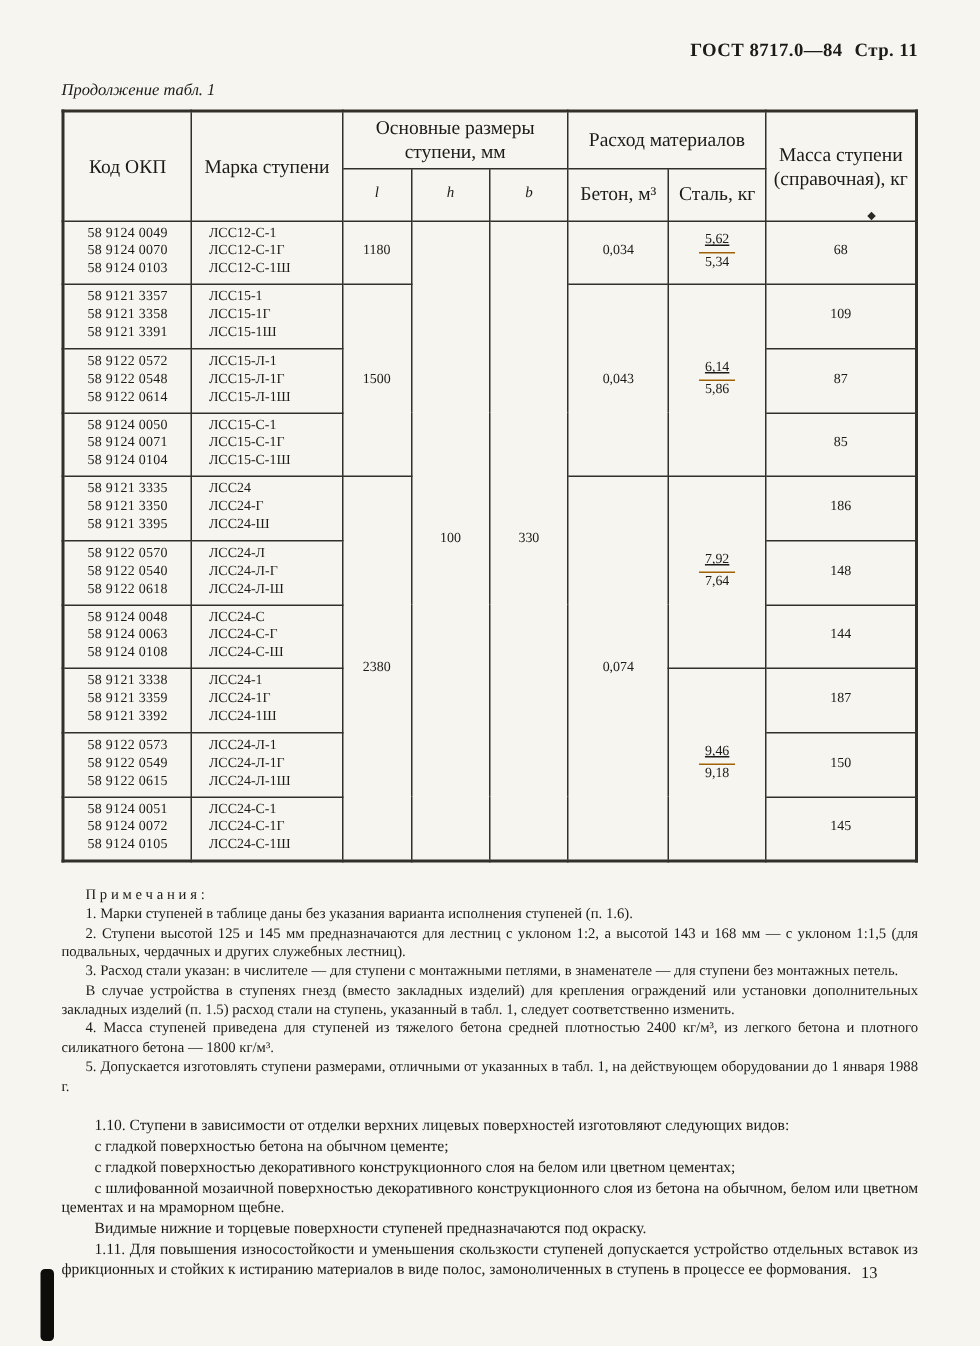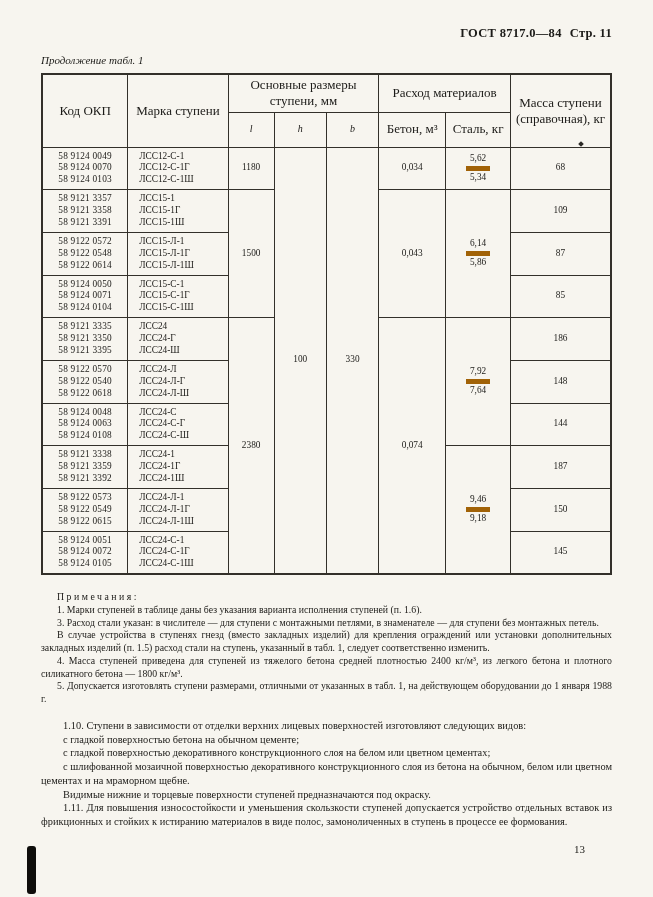--- a/index.html
+++ b/index.html
@@ -28,21 +28,21 @@
   .spec-table thead tr:last-child th { height: 30px; }
   .spec-table thead th.dim { font-style: italic; font-size: 10px; }
   .spec-table tbody td {
     font-size: 9.3px; text-align: center; vertical-align: middle;
     padding: 3px 2px; line-height: 1.28;
   }
   .spec-table tbody td.marks { text-align: left; padding-left: 11px; }
   .spec-table tbody td.codes { letter-spacing: 0.2px; }
 
   .frac { display: inline-block; text-align: center; vertical-align: middle; }
-  .frac .num { display: block; border-bottom: 5px solid #a16207; padding: 0 4px 1px 4px; }
+  .frac .num { display: block; border-bottom: 1px solid #a16207; padding: 0 4px 1px 4px; text-decoration: underline; }
   .frac .den { display: block; padding-top: 1px; }
 
   .notes { margin-top: 16px; font-size: 9.8px; line-height: 1.3; text-align: justify; }
   .notes p { margin: 0; text-indent: 16px; }
   .notes .notes-title { letter-spacing: 2.5px; }
 
   .body-text { margin-top: 13px; font-size: 10.4px; line-height: 1.32; text-align: justify; }
   .body-text p { margin: 0; text-indent: 22px; }
 
   .page-number { position: absolute; right: 68px; bottom: 42px; font-size: 11px; }
@@ -236,20 +236,21 @@
             <div>ЛСС24-С-1Ш</div>
           </td>
           <td class="mass">145</td>
         </tr>
       </tbody>
   </table>
 
   <div class="notes">
     <p class="notes-title">Примечания:</p>
     <p>1. Марки ступеней в таблице даны без указания варианта исполнения ступеней (п. 1.6).</p>
+    <p>2. Ступени высотой 125 и 145 мм предназначаются для лестниц с уклоном 1:2, а высотой 143 и 168 мм — с уклоном 1:1,5 (для подвальных, чердачных и других служебных лестниц).</p>
     <p>3. Расход стали указан: в числителе — для ступени с монтажными петлями, в знаменателе — для ступени без монтажных петель.</p>
     <p>В случае устройства в ступенях гнезд (вместо закладных изделий) для крепления ограждений или установки дополнительных закладных изделий (п. 1.5) расход стали на ступень, указанный в табл. 1, следует соответственно изменить.</p>
     <p>4. Масса ступеней приведена для ступеней из тяжелого бетона средней плотностью 2400 кг/м³, из легкого бетона и плотного силикатного бетона — 1800 кг/м³.</p>
     <p>5. Допускается изготовлять ступени размерами, отличными от указанных в табл. 1, на действующем оборудовании до 1 января 1988 г.</p>
   </div>
 
   <div class="body-text">
     <p>1.10. Ступени в зависимости от отделки верхних лицевых поверхностей изготовляют следующих видов:</p>
     <p>с гладкой поверхностью бетона на обычном цементе;</p>
     <p>с гладкой поверхностью декоративного конструкционного слоя на белом или цветном цементах;</p>

